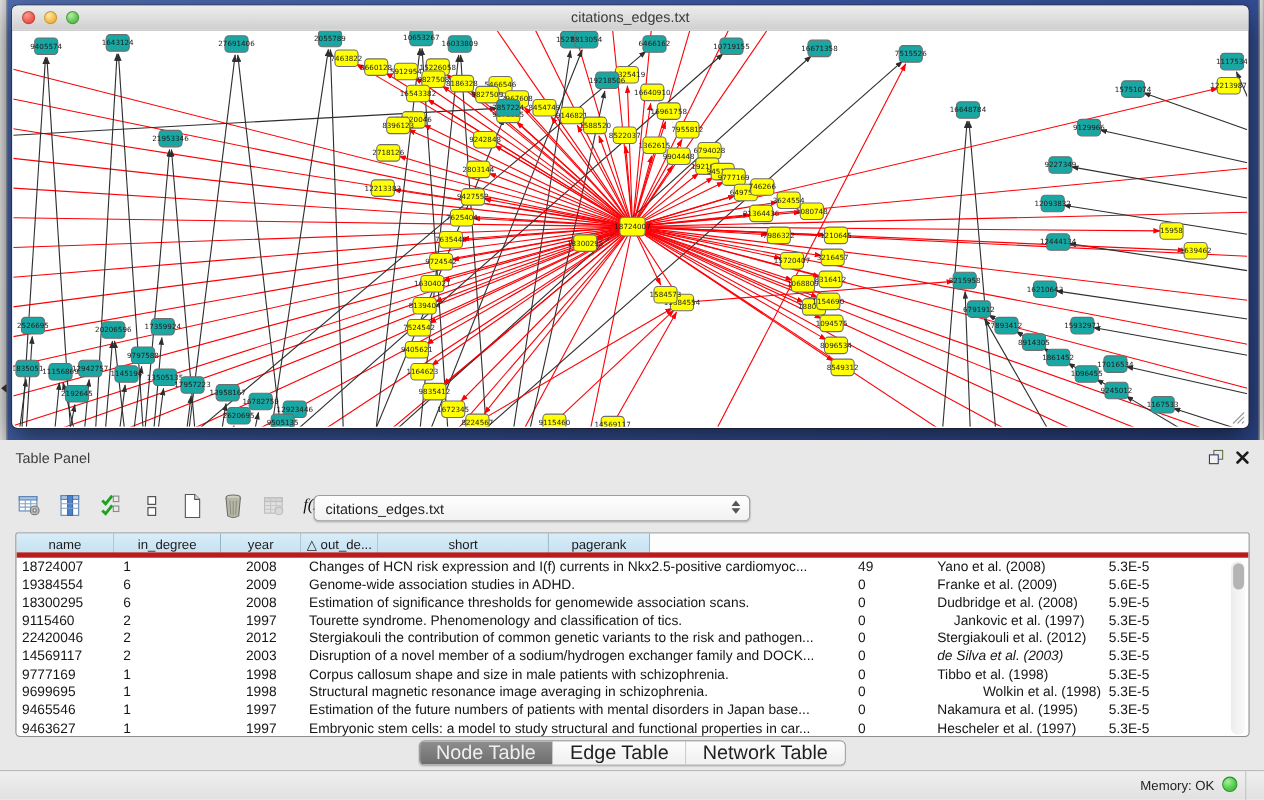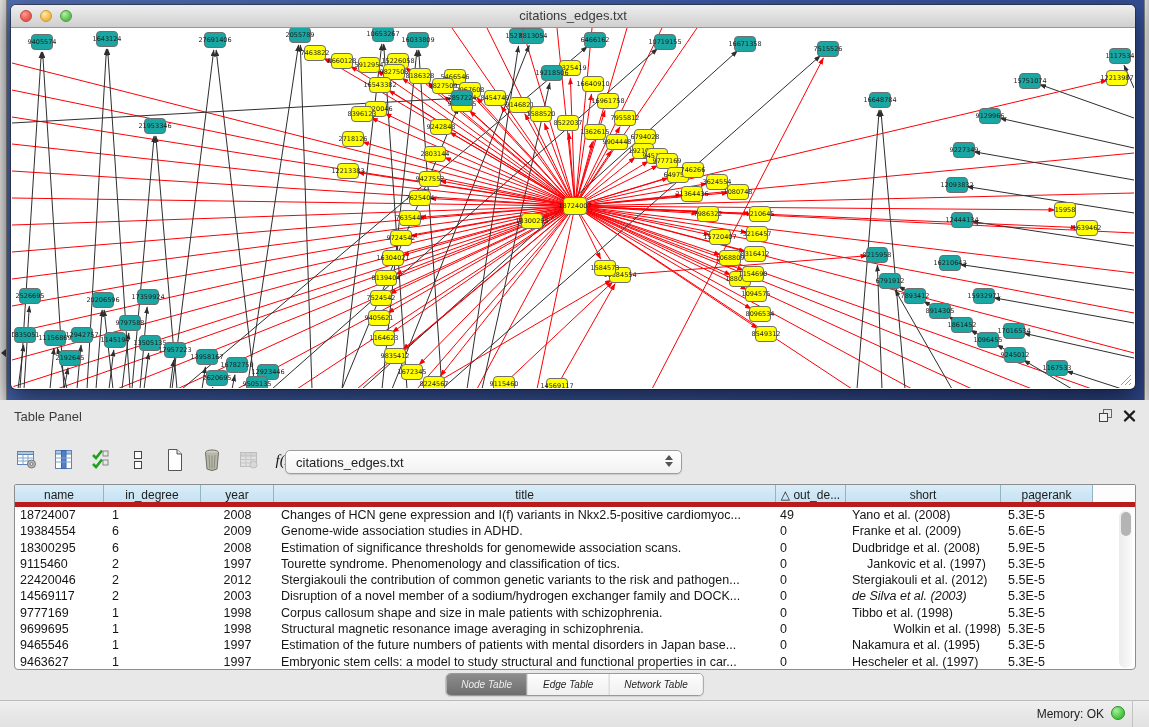--- a/index.html
+++ b/index.html
@@ -52,21 +52,21 @@
     color:#1c1c1c; text-align:center; line-height:21px; overflow:hidden; white-space:nowrap; flex-shrink:0; }
   .th.fill { flex:1; background:#fdfdfd; border-right:none; }
   .tbody { position:relative; }
   .tr { display:flex; height:16.3px; }
   .td { font-size:12.5px; color:#151515; line-height:16.3px; white-space:nowrap; overflow:hidden; flex-shrink:0; }
   .vscroll { position:absolute; right:3px; top:25px; width:13px; height:158px;
     background:linear-gradient(90deg,#ececec,#fafafa); border-radius:7px; }
   .vthumb { position:absolute; left:1.5px; top:2px; width:10px; height:24px; background:#b4b4b4; border-radius:6px; }
   .tabbar { position:absolute; left:50%; top:273px; transform:translateX(-50%); display:flex; height:23px;
     border:1px solid #999; border-radius:5px; overflow:hidden; background:#fbfbfb; box-shadow:0 1px 1px rgba(0,0,0,.1); }
-  .tab { padding:0 15px; font-size:10px; line-height:21px; color:#1f1f1f; background:linear-gradient(#fdfdfd,#f0f0f0); border-right:1px solid #c4c4c4;font-style:italic; }
+  .tab { padding:0 15px; font-size:18px; line-height:21px; color:#1f1f1f; background:linear-gradient(#fdfdfd,#f0f0f0); border-right:1px solid #c4c4c4; }
   .tab:last-child { border-right:none; }
   .tab.selected { background:linear-gradient(#8d8d8d,#6e6e6e); color:#efefef; }
   .statusbar { position:absolute; left:0; top:300px; width:1149px; height:27px;
     border-top:1px solid #bcbcbc; background:linear-gradient(#efefef,#e1e1e1); }
   .mem-label { position:absolute; right:45px; top:6px; font-size:12px; color:#222; }
   .mem-dot { position:absolute; right:24px; top:5px; width:14px; height:14px; border-radius:50%;
     background:radial-gradient(circle at 35% 30%, #a8eea0, #4ecb44 60%, #2fae2b); border:1px solid #2a8f26; }
   .status-div { position:absolute; right:16px; top:0; width:1px; height:27px; background:#c2c2c2; }
 </style>
 </head>
@@ -817,32 +817,31 @@
       <span class="stepper-up"></span>
         <span class="stepper-down"></span>
     </span>
   </div>
 
   <div class="tablebox">
     <div class="thead" id="thead">
         <div class="th" style="width: 89px;">name</div>
         <div class="th" style="width: 97px;">in_degree</div>
         <div class="th" style="width: 73px;">year</div>
-        <div class="th" style="width: 502px;">title</div>
         <div class="th" style="width: 70px;">△ out_de...</div>
         <div class="th" style="width: 155px;">short</div>
         <div class="th" style="width: 92px;">pagerank</div>
         <div class="th fill"></div>
       </div>
     <div class="tbody" id="tbody">
         <div class="tr">
           <div class="td" style="width: 89px; text-align: left; padding-left: 5px;">18724007</div>
           <div class="td" style="width: 97px; text-align: left; padding-left: 8px;">1</div>
           <div class="td" style="width: 73px; text-align: center;">2008</div>
-          <div class="td" style="width: 502px; text-align: left; padding-left: 7px;">Changes of HCN gene expression and I(f) variants in Nkx2.5-positive cardiomyoc...</div>
+          <div class="td" style="width: 502px; text-align: left; padding-left: 7px;">Changes of HCN risk expression and I(f) currents in Nkx2.5-positive cardiomyoc...</div>
           <div class="td" style="width: 70px; text-align: left; padding-left: 4px;">49</div>
           <div class="td" style="width: 155px; text-align: left; padding-left: 6px;">Yano et al. (2008)</div>
           <div class="td" style="width: 92px; text-align: left; padding-left: 7px;">5.3E-5</div>
         </div>
         <div class="tr">
           <div class="td" style="width: 89px; text-align: left; padding-left: 5px;">19384554</div>
           <div class="td" style="width: 97px; text-align: left; padding-left: 8px;">6</div>
           <div class="td" style="width: 73px; text-align: center;">2009</div>
           <div class="td" style="width: 502px; text-align: left; padding-left: 7px;">Genome-wide association studies in ADHD.</div>
           <div class="td" style="width: 70px; text-align: left; padding-left: 4px;">0</div>

